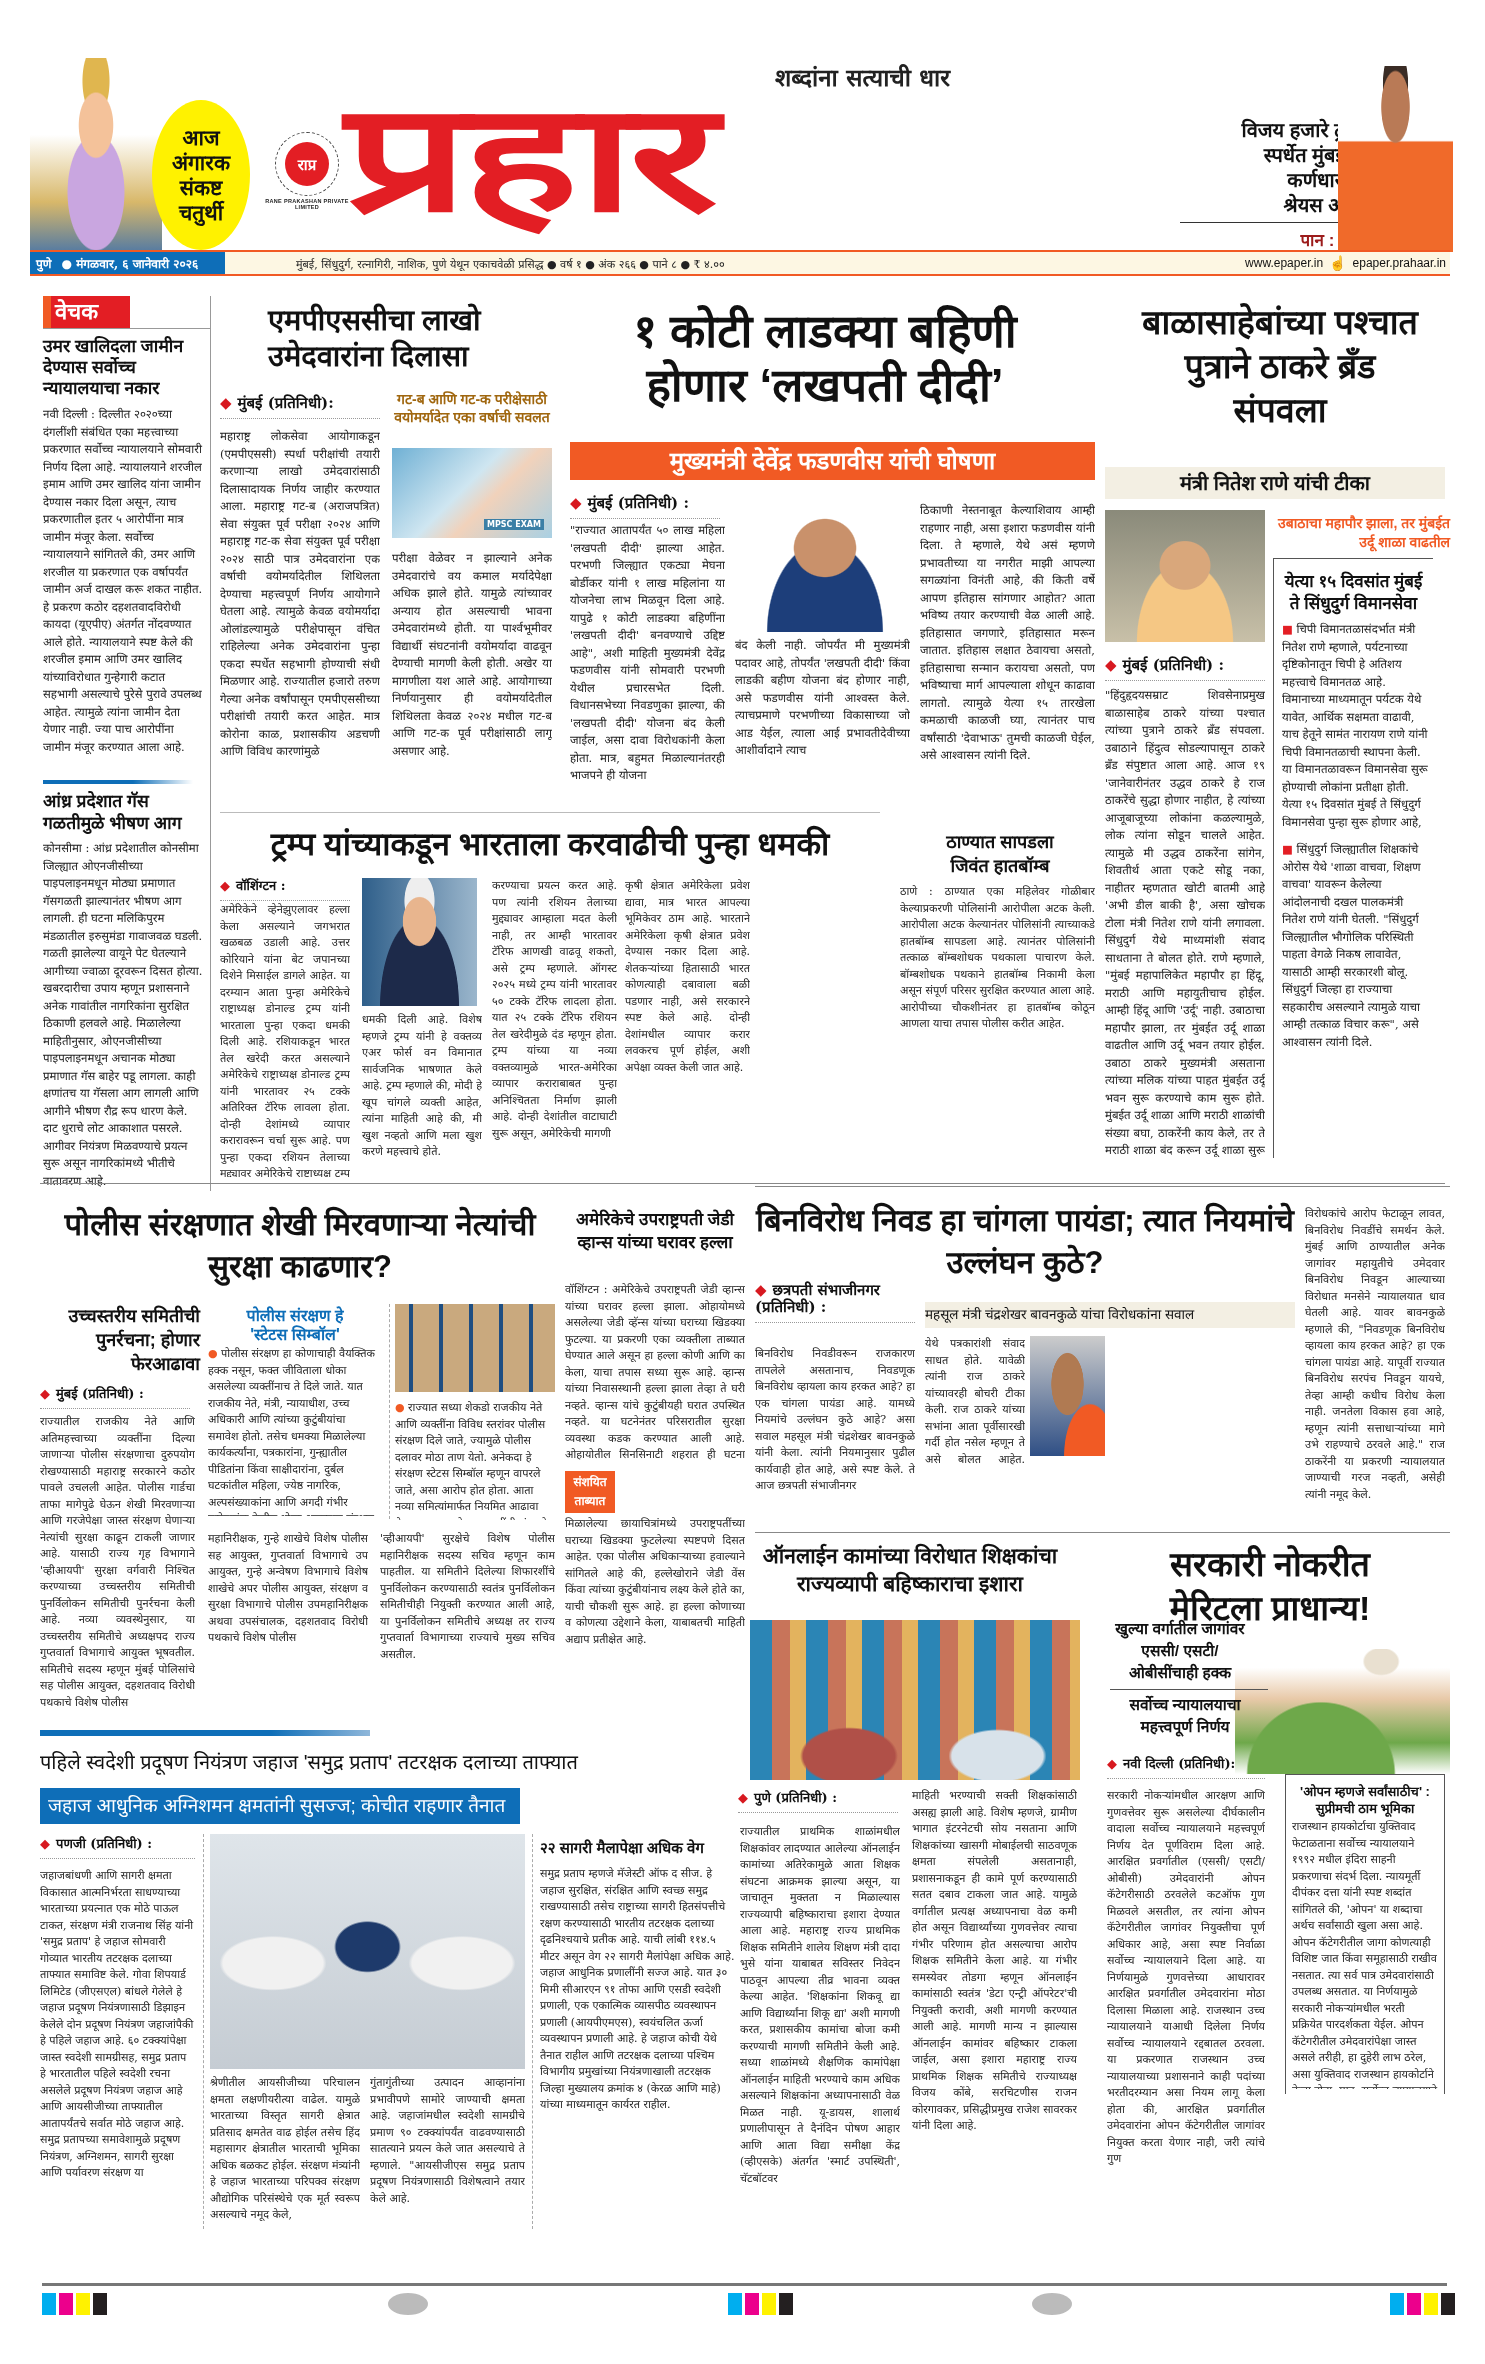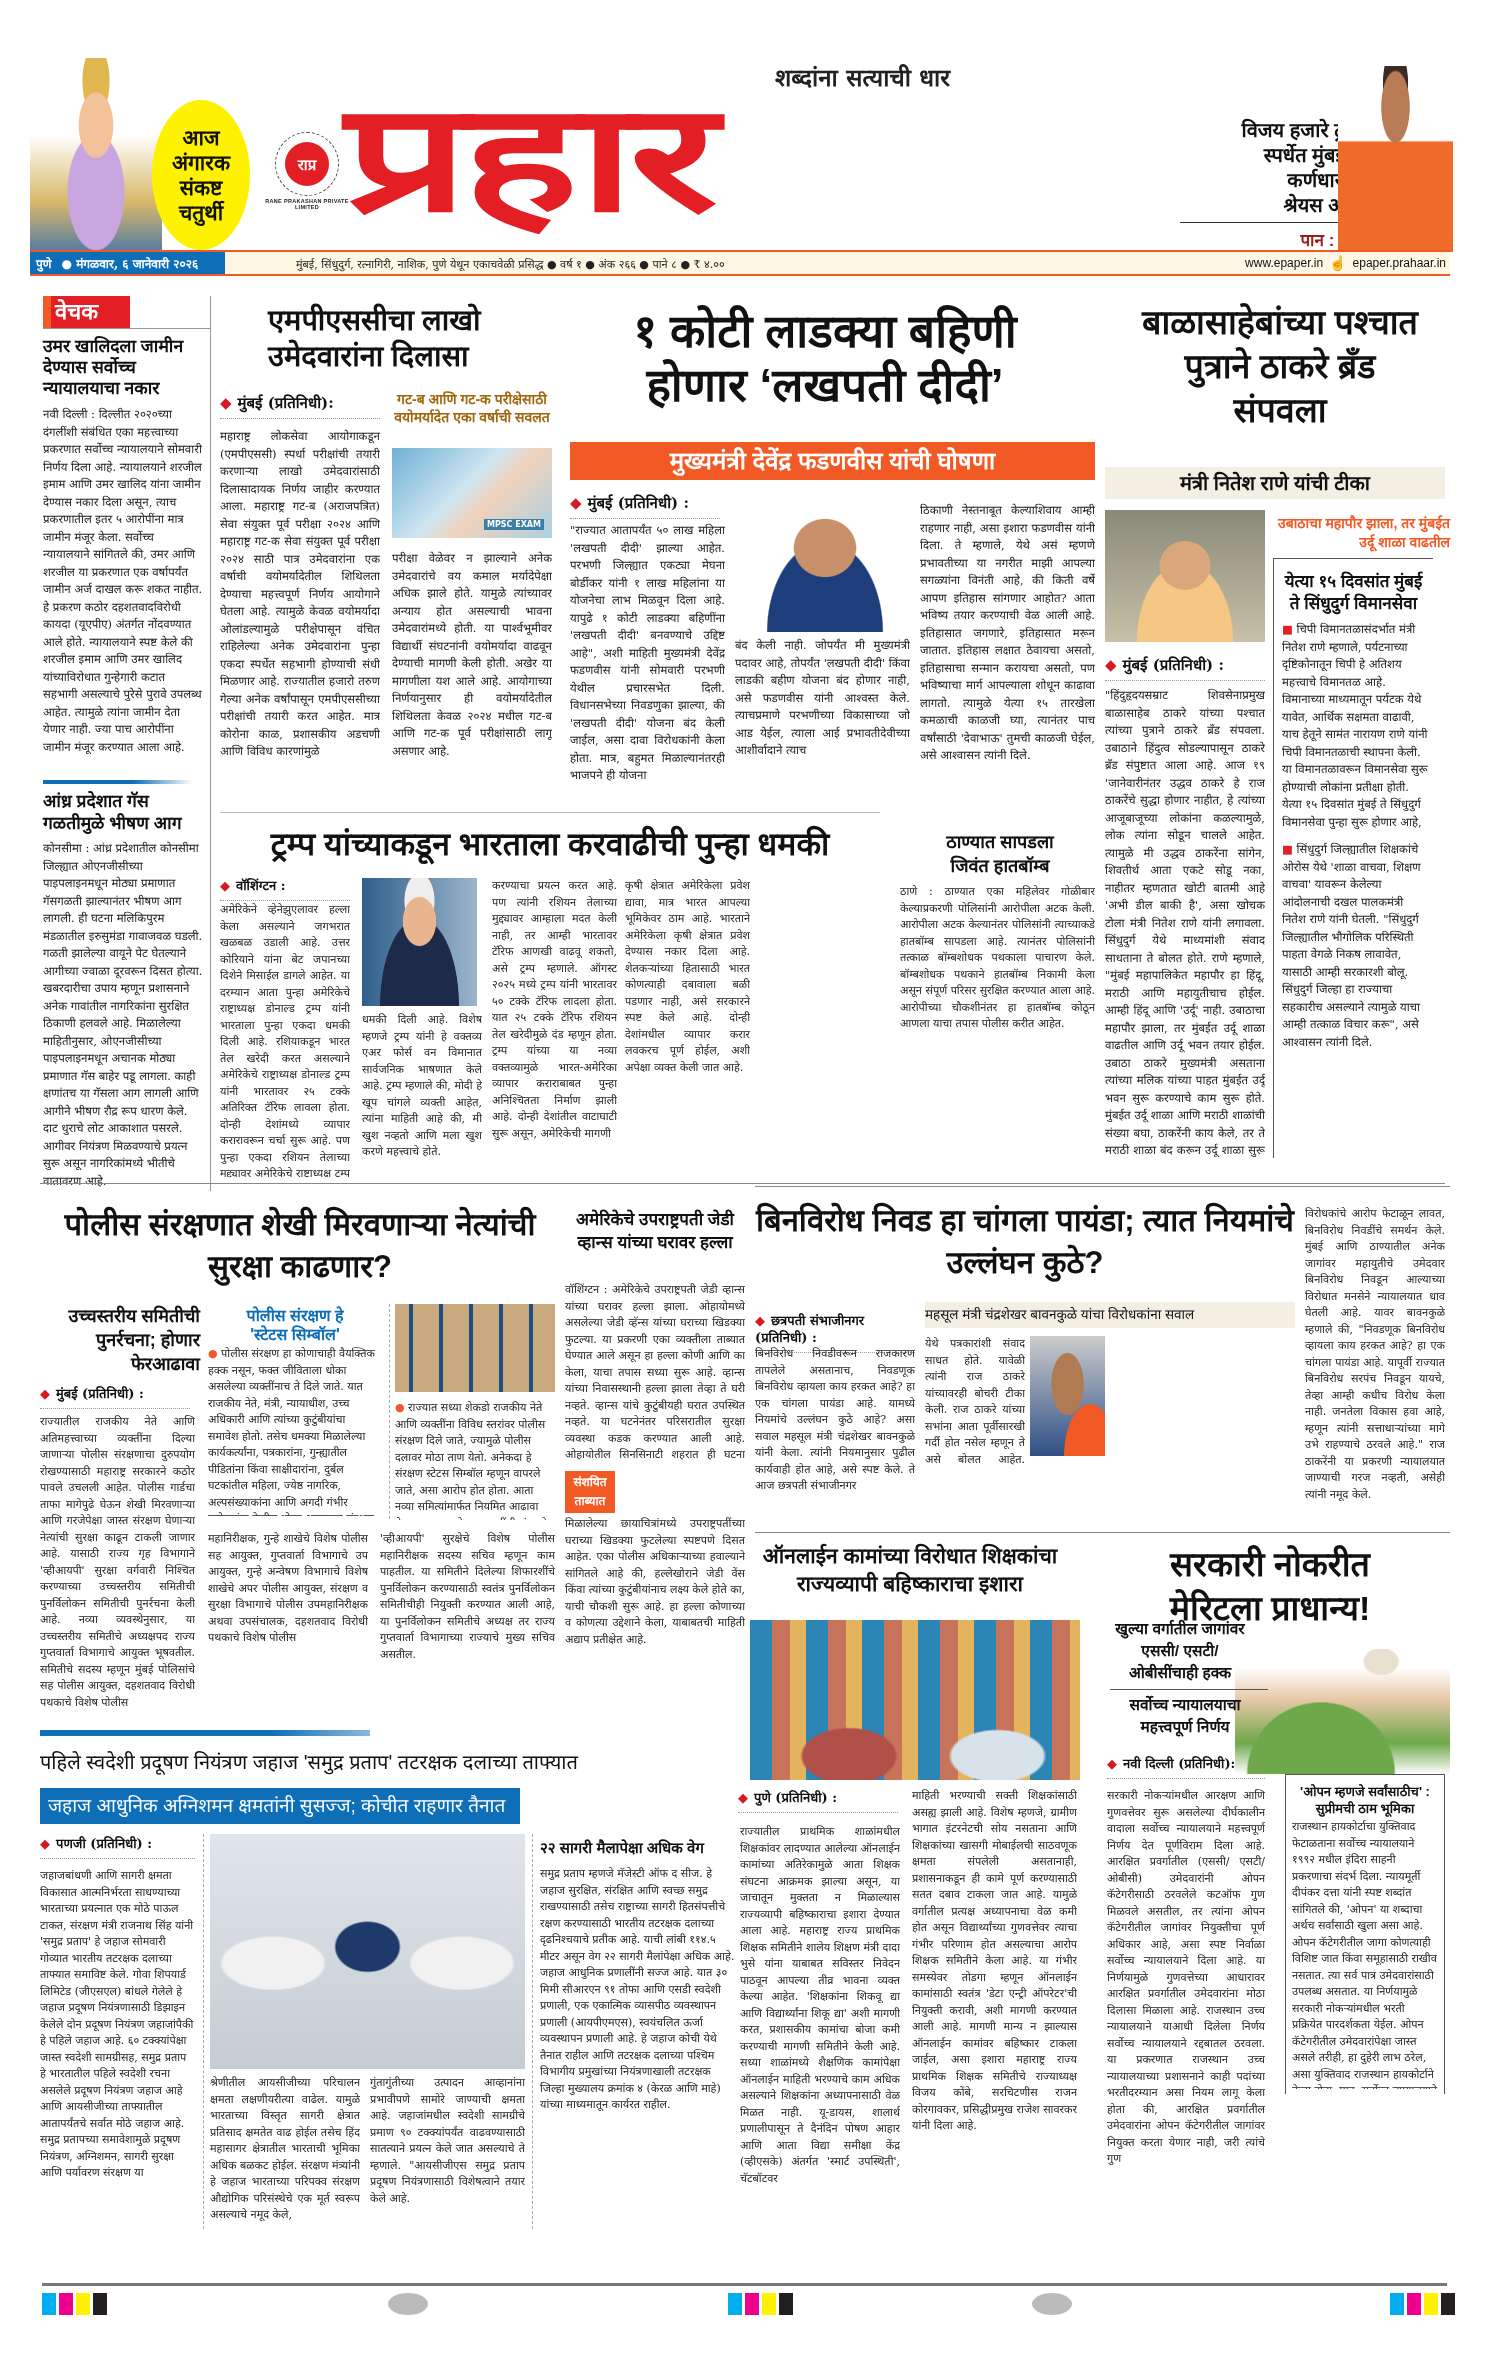--- a/index.html
+++ b/index.html
@@ -143,21 +143,21 @@
 
 <div class="abs" style="left:565px;top:1186px;width:185px;height:540px">
   <div class="abs hl" style="left:5px;top:22px;width:170px;font-size:17px;line-height:23px;text-align:center">अमेरिकेचे उपराष्ट्रपती जेडी व्हान्स यांच्या घरावर हल्ला</div>
   <div class="abs body" style="left:0;top:96px;width:180px;height:180px;overflow:hidden;font-size:11px;line-height:16.5px">वॉशिंग्टन : अमेरिकेचे उपराष्ट्रपती जेडी व्हान्स यांच्या घरावर हल्ला झाला. ओहायोमध्ये असलेल्या जेडी व्हॅन्स यांच्या घराच्या खिडक्या फुटल्या. या प्रकरणी एका व्यक्तीला ताब्यात घेण्यात आले असून हा हल्ला कोणी आणि का केला, याचा तपास सध्या सुरू आहे. व्हान्स यांच्या निवासस्थानी हल्ला झाला तेव्हा ते घरी नव्हते. व्हान्स यांचे कुटुंबीयही घरात उपस्थित नव्हते. या घटनेनंतर परिसरातील सुरक्षा व्यवस्था कडक करण्यात आली आहे. ओहायोतील सिनसिनाटी शहरात ही घटना घडली.</div>
   <div class="abs" style="left:0;top:285px;width:50px;height:42px;background:#f15a24;color:#fff;font-family:'Liberation Sans',sans-serif;font-weight:bold;font-size:12px;line-height:19px;text-align:center;padding-top:2px">संशयित ताब्यात</div>
   <div class="abs body" style="left:0;top:330px;width:180px;height:205px;overflow:hidden;font-size:11px;line-height:16.5px">मिळालेल्या छायाचित्रांमध्ये उपराष्ट्रपतींच्या घराच्या खिडक्या फुटलेल्या स्पष्टपणे दिसत आहेत. एका पोलीस अधिकाऱ्याच्या हवाल्याने सांगितले आहे की, हल्लेखोराने जेडी वेंस किंवा त्यांच्या कुटुंबीयांनाच लक्ष्य केले होते का, याची चौकशी सुरू आहे. हा हल्ला कोणाच्या व कोणत्या उद्देशाने केला, याबाबतची माहिती अद्याप प्रतीक्षेत आहे.</div>
 </div>
 
 <div class="abs" style="left:755px;top:1186px;width:695px;height:395px">
   <div class="abs hl" style="left:0;top:14px;width:540px;font-size:31px;line-height:42px;text-align:center">बिनविरोध निवड हा चांगला पायंडा; त्यात नियमांचे उल्लंघन कुठे?</div>
-  <div class="abs dateline" style="left:0;top:126px;width:160px;font-size:13px;line-height:17px"><span class="dia">◆</span><span>छत्रपती संभाजीनगर (प्रतिनिधी) :</span></div>
+  <div class="abs dateline" style="left:0;top:96px;width:160px;font-size:15px;line-height:17px"><span class="dia">◆</span><span>छत्रपती संभाजीनगर (प्रतिनिधी) :</span></div>
   <div class="abs body" style="left:0;top:160px;width:160px;height:180px;overflow:hidden;font-size:11px;line-height:16.5px">बिनविरोध निवडीवरून राजकारण तापलेले असतानाच, निवडणूक बिनविरोध व्हायला काय हरकत आहे? हा एक चांगला पायंडा आहे. यामध्ये नियमांचे उल्लंघन कुठे आहे? असा सवाल महसूल मंत्री चंद्रशेखर बावनकुळे यांनी केला. त्यांनी नियमानुसार पुढील कार्यवाही होत आहे, असे स्पष्ट केले. ते आज छत्रपती संभाजीनगर</div>
   <div class="abs" style="left:170px;top:116px;width:370px;height:26px;background:#f3efe3;font-family:'Liberation Sans',sans-serif;font-weight:normal;font-size:13.5px;line-height:26px;text-align:left">महसूल मंत्री चंद्रशेखर बावनकुळे यांचा विरोधकांना सवाल</div>
   <div class="abs body" style="left:170px;top:150px;width:100px;height:130px;overflow:hidden;font-size:11px;line-height:16.5px">येथे पत्रकारांशी संवाद साधत होते. यावेळी त्यांनी राज ठाकरे यांच्यावरही बोचरी टीका केली. राज ठाकरे यांच्या सभांना आता पूर्वीसारखी गर्दी होत नसेल म्हणून ते असे बोलत आहेत. राज्यात अनेक ठिकाणी महायुतीचे</div>
   <div class="photo" style="left:275px;top:150px;width:75px;height:120px;background:radial-gradient(ellipse at 50% 40%,#b07a52 0 30%,transparent 31%),radial-gradient(ellipse at 80% 100%,#f15a24 0 30%,transparent 31%),linear-gradient(180deg,#ccc,#2f4f85)"></div>
   <div class="abs body" style="left:550px;top:20px;width:140px;height:330px;overflow:hidden;font-size:11px;line-height:16.5px">विरोधकांचे आरोप फेटाळून लावत, बिनविरोध निवडींचे समर्थन केले. मुंबई आणि ठाण्यातील अनेक जागांवर महायुतीचे उमेदवार बिनविरोध निवडून आल्याच्या विरोधात मनसेने न्यायालयात धाव घेतली आहे. यावर बावनकुळे म्हणाले की, "निवडणूक बिनविरोध व्हायला काय हरकत आहे? हा एक चांगला पायंडा आहे. यापूर्वी राज्यात बिनविरोध सरपंच निवडून यायचे, तेव्हा आम्ही कधीच विरोध केला नाही. जनतेला विकास हवा आहे, म्हणून त्यांनी सत्ताधाऱ्यांच्या मागे उभे राहण्याचे ठरवले आहे." राज ठाकरेंनी या प्रकरणी न्यायालयात जाण्याची गरज नव्हती, असेही त्यांनी नमूद केले.</div>
   <div class="abs" style="left:0;top:0;width:695px;border-top:1px solid #888"></div>
 </div>
 
 <div class="abs" style="left:755px;top:1532px;width:695px;border-top:1px solid #888"></div>
 

